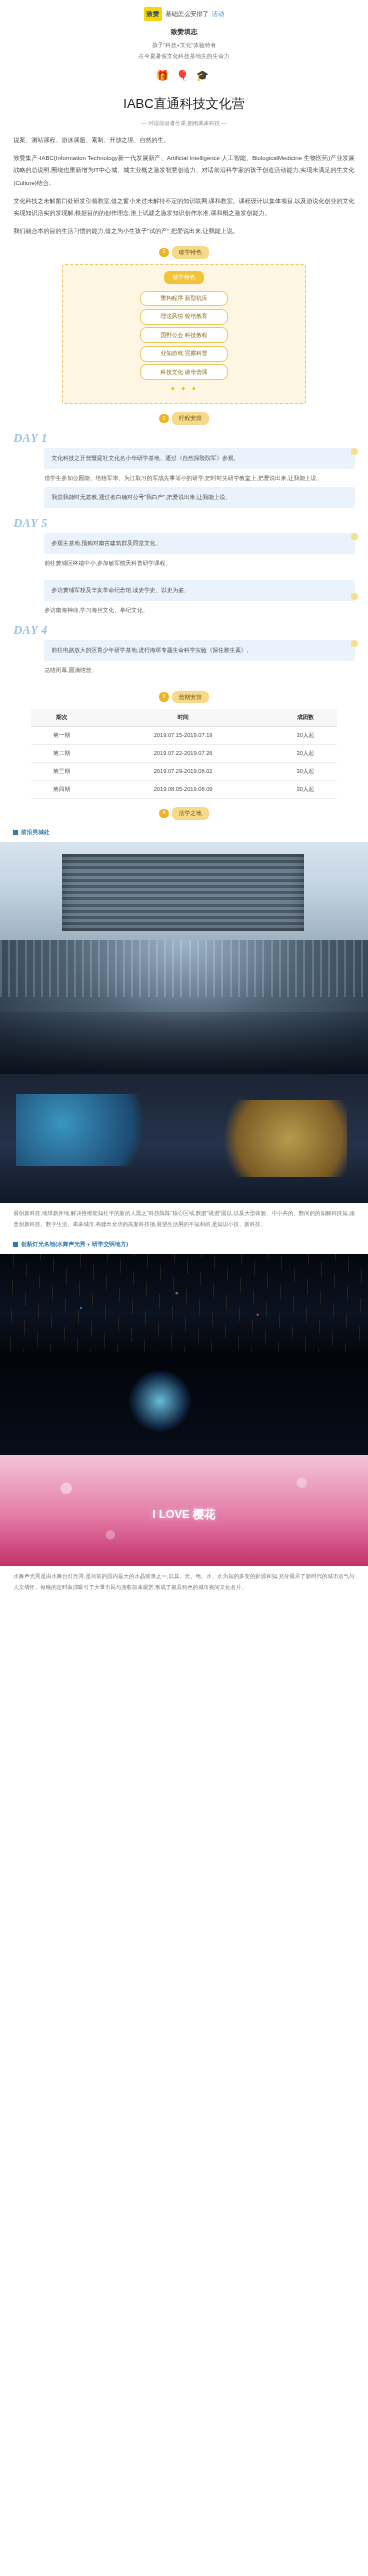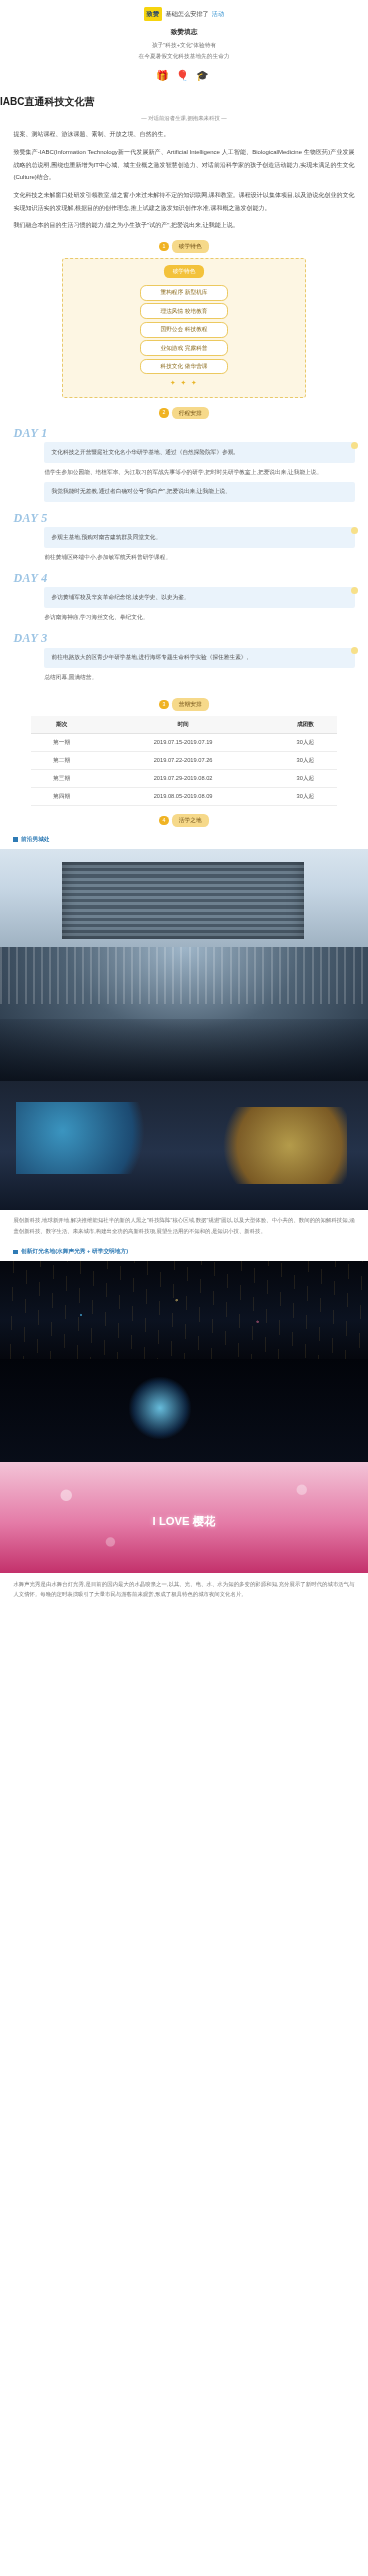--- a/index.html
+++ b/index.html
@@ -55,22 +55,23 @@
     margin-top: 1px;
   }
   .head-icons {
     margin: 4.1px 0 1px;
     font-size: 10.3px;
     letter-spacing: 2.1px;
   }
 
   
   .main-title {
-    font-size: 10px;
-    font-weight: bold;
+    text-align: center;
+    font-size: 13px;
+    font-weight: normal;
     color: #222;
     margin-top: 3.1px;
   }
   .main-subtitle {
     text-align: center;
     font-size: 5.4px;
     color: #8a8a8a;
     margin-top: 1.5px;
   }
 
@@ -376,28 +377,27 @@
 
   <div class="day-block">
     <span class="day-dot" style="top:17.5px;"></span>
     <div class="day-title">DAY 5</div>
     <div class="day-card">参观主基地,预购对南古建筑群及同堂文化。</div>
     <div class="day-line">前往黄埔区终端中小,参加敏军航天科普研学课程。</div>
   </div>
 
   <div class="day-block">
     <span class="day-dot" style="top:17.5px;"></span>
-    <div class="day-title">DAY 4</div>
     <div class="day-card">参访黄埔军校及辛亥革命纪念馆,读史学史、以史为鉴。</div>
     <div class="day-line">参访南海神庙,学习海丝文化、拳纪文化。</div>
   </div>
 
   <div class="day-block">
     <span class="day-dot" style="top:17.5px;"></span>
-    <div class="day-title">DAY 3</div>
+    <div class="day-title">DAY 4</div>
     <div class="day-card">前往电路放大的区青少年研学基地,进行海坏专题生命科学实验《探住雅生素》,</div>
     <div class="day-line">总结闭幕,圆满结营。</div>
   </div>
 
   <div class="section-chip">
     <span class="chip-icon">3</span>
     <span class="chip-text">营期安排</span>
   </div>
 
   <div class="table-wrap">

